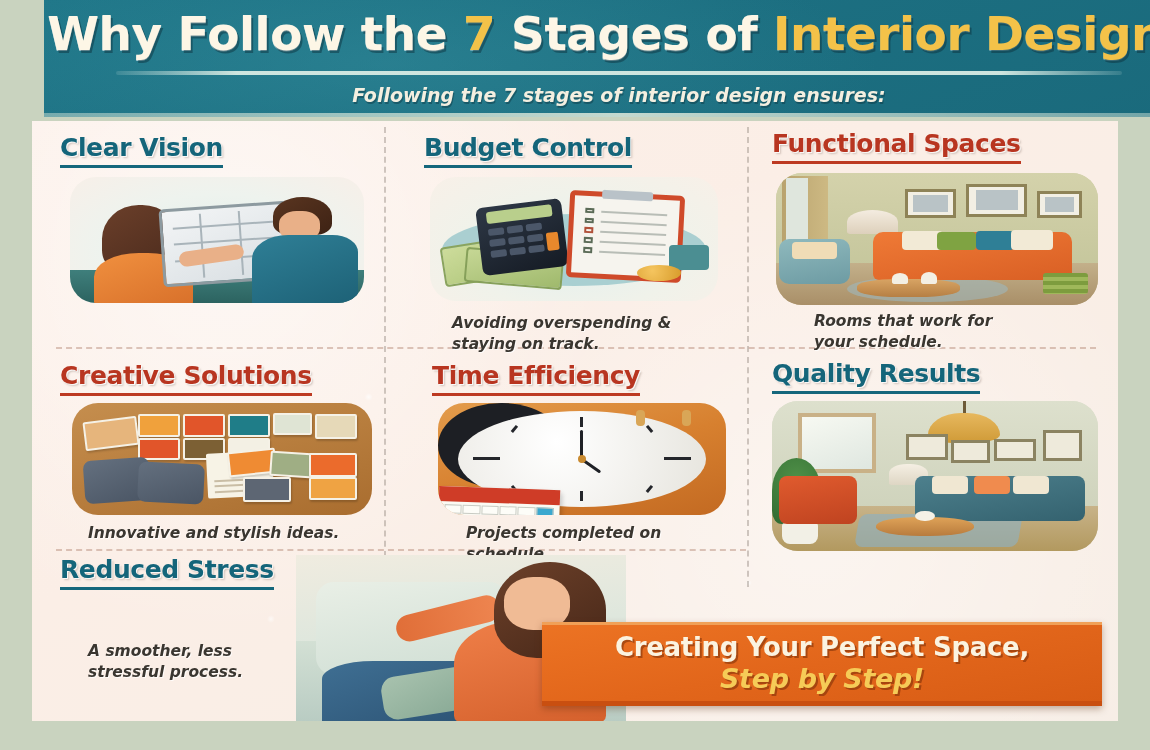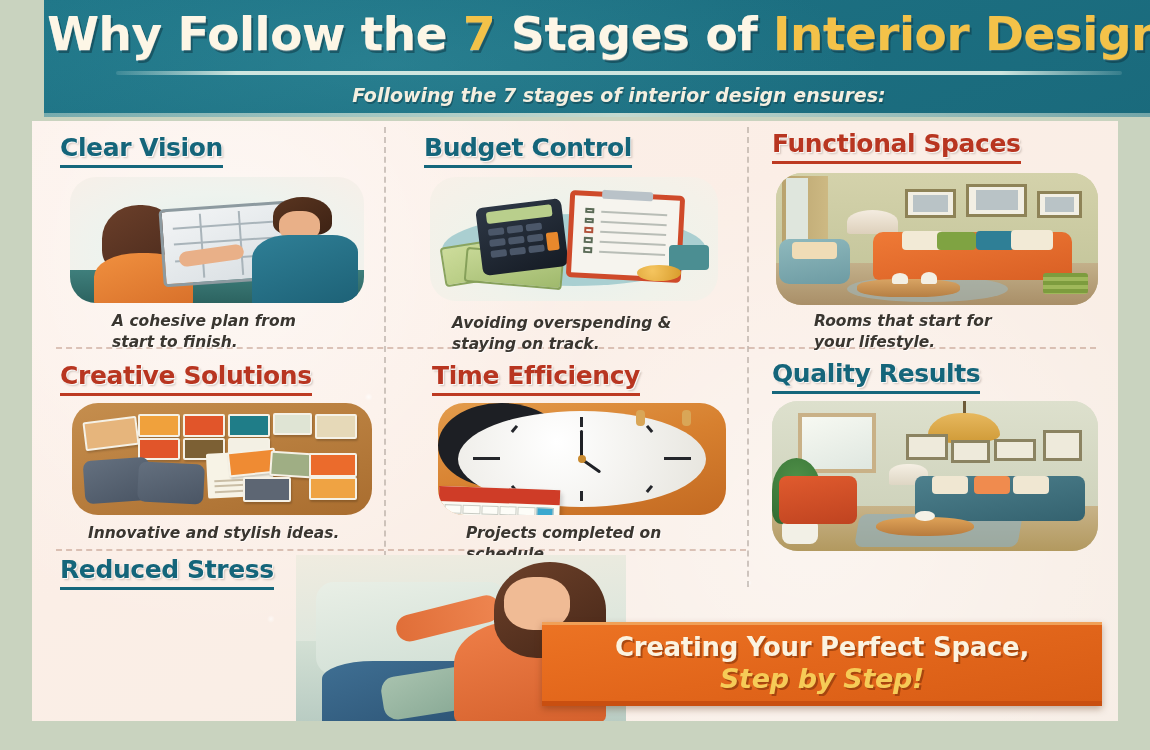--- a/index.html
+++ b/index.html
@@ -298,21 +298,20 @@
           <div class="shape bline" style="left:8%; top:68%; width:84%;"></div>
           <div class="shape" style="left:30%; top:6%; width:2px; height:88%; background:#a9b4ba;"></div>
           <div class="shape" style="left:62%; top:6%; width:2px; height:88%; background:#a9b4ba;"></div>
         </div>
         <div class="shape manhair"></div>
         <div class="shape manface"></div>
         <div class="shape manbody"></div>
         <div class="shape arm"></div>
       </div>
 
-      <div class="card-caption" style="position:absolute; left:52px; top:178px; width:230px;">A cohesive plan from start to finish.</div>
     </div>
 
     <div class="card" style="left:392px; top:12px; width:300px;">
       <div class="card-title ct-teal">Budget Control</div>
 
       <div class="illus i2" style="left:6px; top:44px; width:288px; height:124px;">
         <div class="shape desk"></div>
         <div class="shape bill"></div>
         <div class="shape bill2"></div>
         <div class="shape calc">
@@ -373,21 +372,21 @@
         <div class="shape cush" style="left:62%; top:44%; width:12%; height:14%; background:#2f7f96;"></div>
         <div class="shape cush" style="left:73%; top:43%; width:13%; height:15%; background:#f2ead6;"></div>
         <div class="shape chair"></div>
         <div class="shape cush" style="left:5%; top:52%; width:14%; height:13%; background:#f0dcb6;"></div>
         <div class="shape tbl"></div>
         <div class="shape" style="left:36%; bottom:16%; width:5%; height:8%; background:#f3efe4; border-radius:50% 50% 20% 20%;"></div>
         <div class="shape" style="left:45%; bottom:16%; width:5%; height:9%; background:#f3efe4; border-radius:50% 50% 20% 20%;"></div>
         <div class="shape books"></div>
       </div>
 
-      <div class="card-caption" style="position:absolute; left:42px; top:182px; width:220px;">Rooms that start for your lifestyle.</div>
+      <div class="card-caption" style="position:absolute; left:42px; top:182px; width:220px;">Rooms that work for your schedule.</div>
     </div>
 
     <div class="card" style="left:400px; top:240px; width:300px;">
       <div class="card-title ct-rust">Time Efficiency</div>
 
       <div class="illus i5" style="left:6px; top:42px; width:288px; height:112px;">
         <div class="clockr">
           <div class="clockf">
             <div class="tick" style="left:49%; top:6%;  width:3px; height:11%;"></div>
             <div class="tick" style="left:49%; bottom:6%; width:3px; height:11%;"></div>
@@ -488,20 +487,21 @@
         <div class="shape couch"></div>
         <div class="shape cback"></div>
         <div class="shape jeans"></div>
         <div class="shape pillow"></div>
         <div class="shape armL"></div>
         <div class="shape body"></div>
         <div class="shape hair"></div>
         <div class="shape face"></div>
       </div>
 
+      <div class="card-caption" style="position:absolute; left:28px; top:86px; width:170px;">A smoother, less stressful process.</div>
     </div>
 
     <div class="banner">
       <div class="banner-l1">Creating Your Perfect Space,</div>
       <div class="banner-l2">Step by Step!</div>
     </div>
 
   </div>
 </div>
 

